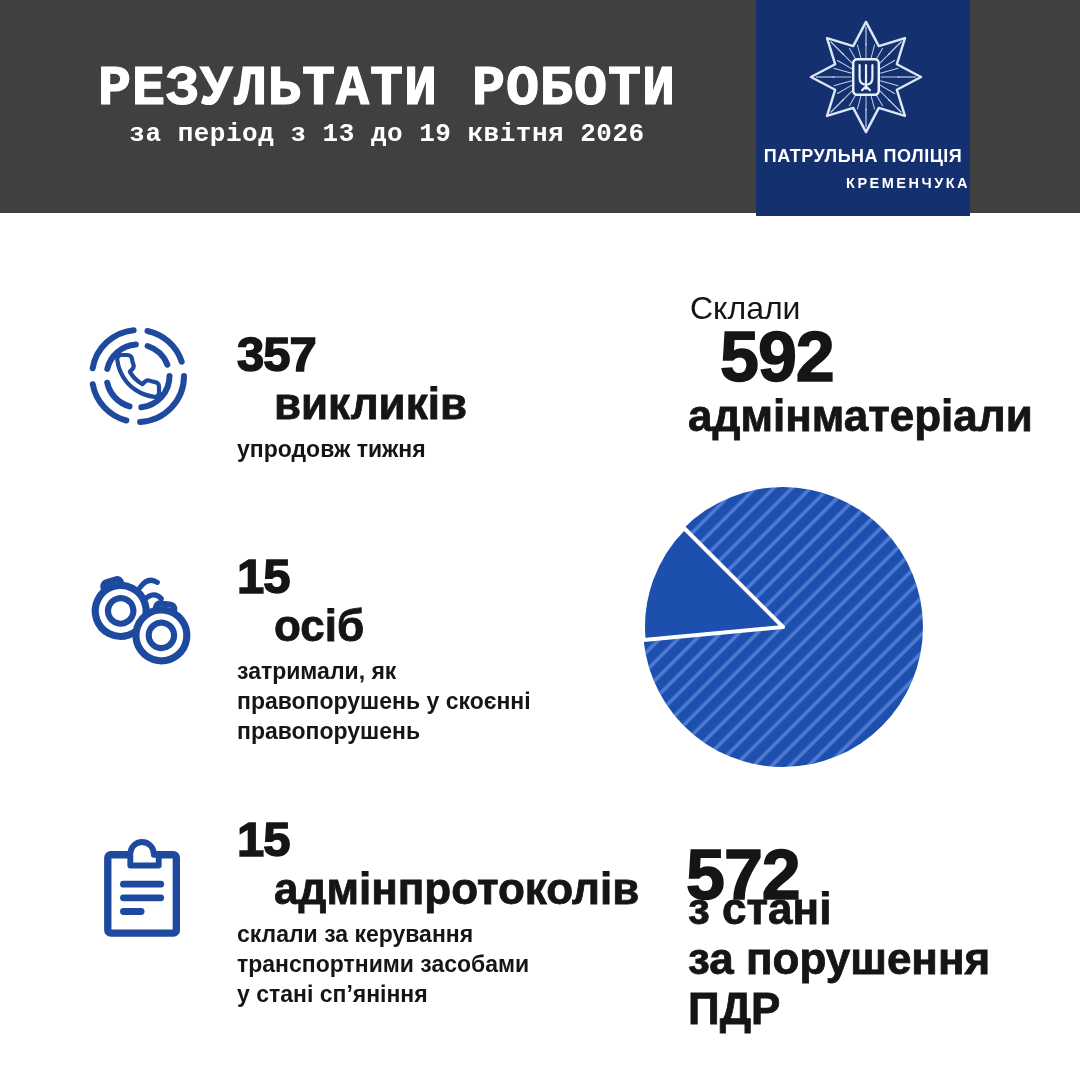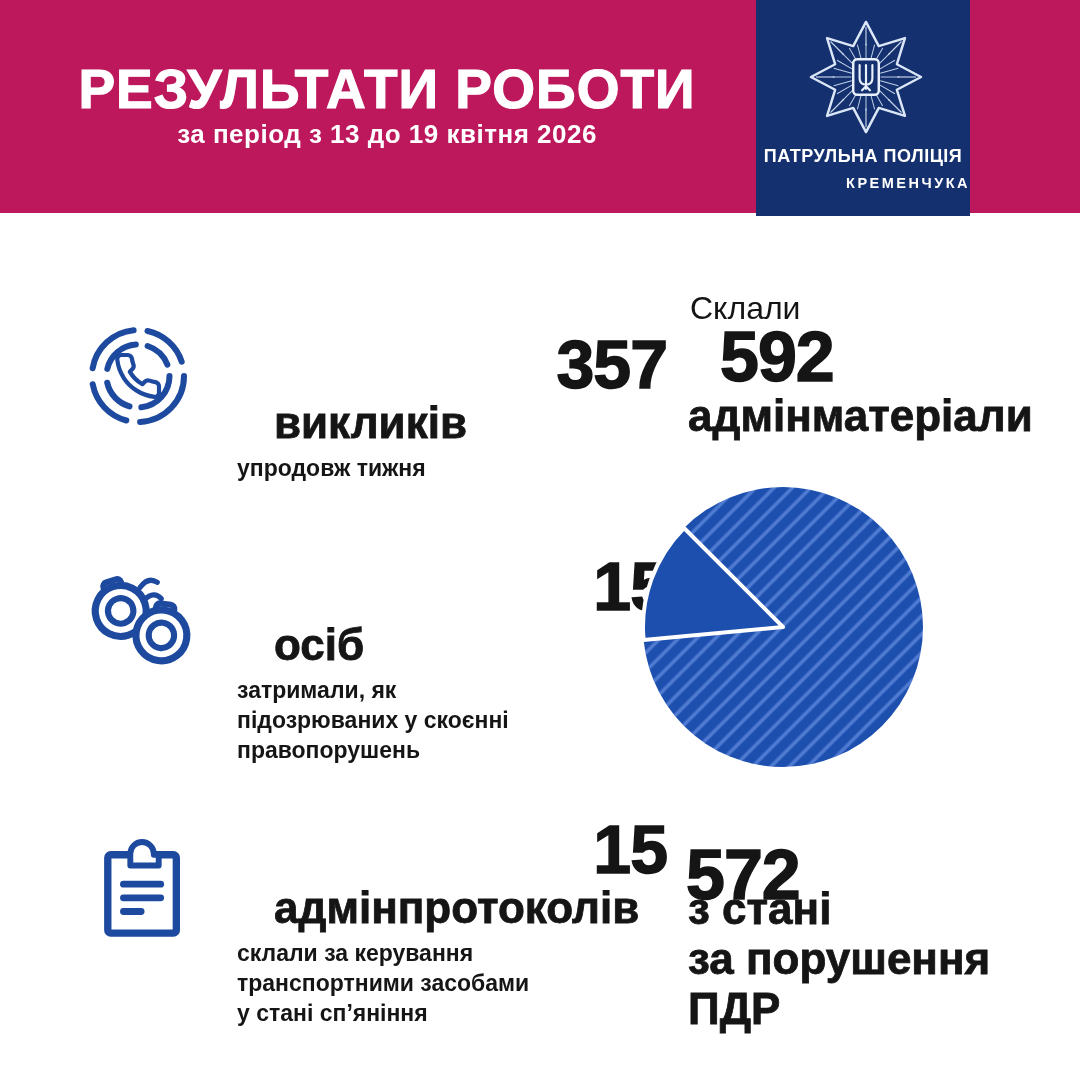--- a/index.html
+++ b/index.html
@@ -1,39 +1,39 @@
 <!DOCTYPE html>
 <html><head>
 <meta charset="utf-8">
 <style>
   html,body { margin:0; padding:0; background:#ffffff; }
   .canvas {
     position:relative; width:1080px; height:1080px; background:#ffffff;
     font-family:"Liberation Sans","DejaVu Sans",sans-serif; color:#151515; overflow:hidden;
   }
   
-  .band { position:absolute; left:0; top:0; width:1080px; height:213px; background:#be185d; }
+  .band { position:absolute; left:0; top:0; width:1080px; height:213px; background:#404040;font-family:Liberation Mono, monospace; }
   .title {
     position:absolute; left:10px; top:62px; width:754px; text-align:center;
     color:#fff; font-size:55px; font-weight:700; letter-spacing:1px; line-height:1;
     -webkit-text-stroke:1.2px #ffffff;
   }
   .subtitle {
     position:absolute; left:10px; top:121px; width:754px; text-align:center;
     color:#fff; font-size:26px; font-weight:700; letter-spacing:.5px; line-height:1;
   }
   .logo-box { position:absolute; left:756px; top:0; width:214px; height:216px; background:#14306e; }
   .badge { position:absolute; left:51px; top:18px; width:118px; height:118px; }
   .org1 { position:absolute; top:146px; left:0; width:100%; text-align:center;
           color:#fff; font-size:18px; font-weight:700; letter-spacing:.5px; }
   .org2 { position:absolute; top:175px; left:0; width:100%; text-align:right;
           color:#fff; font-size:14.5px; font-weight:700; letter-spacing:2.5px; }
   
   .stat { position:absolute; left:237px; width:430px; }
-  .stat-value { font-size:68px; font-weight:700; letter-spacing:-1px; line-height:1;text-align:right;
+  .stat-value { font-size:49px; font-weight:700; letter-spacing:-1px; line-height:1;
                 -webkit-text-stroke:1.5px #151515; }
   .stat-label { font-size:44px; font-weight:700; line-height:1.14;margin-left:37px; -webkit-text-stroke:.8px #151515; }
   .stat-desc  { font-size:23px; font-weight:700; line-height:1.3; margin-top:6px; }
   #stat1 { top:330px; } #stat2 { top:552px; } #stat3 { top:815px; }
   .icon { position:absolute; }
   #icon1 { left:88px;  top:326px; width:100px; height:100px; }
   #icon2 { left:82px;  top:564px; width:114px; height:102px; }
   #icon3 { left:98px;  top:838px; width:94px;  height:104px; }
   
   .pre-label   { position:absolute; left:690px; top:292px; font-size:32px; font-weight:400; line-height:1; }
@@ -138,21 +138,21 @@
         <circle cx="78" cy="70" r="25" stroke-width="7" fill="#fff"></circle>
         <circle cx="78" cy="70" r="12.5" stroke-width="6" fill="#fff"></circle>
       </g>
     </g>
   </svg>
   <div id="stat2" class="stat">
     <div class="stat-value">15</div>
     <div class="stat-label">осіб</div>
     <div class="stat-desc">
       <div>затримали, як</div>
-      <div>підозрюваних у скоєнні</div>
+      <div>правопорушень у скоєнні</div>
       <div>правопорушень</div>
     </div>
   </div>
 
   <svg id="icon3" class="icon" viewBox="0 0 96 104">
     <g stroke="#1d4a9f" fill="none" stroke-linecap="round" stroke-linejoin="round">
       <rect x="10" y="16" width="70" height="80" rx="3" stroke-width="7.5" fill="#ffffff"></rect>
       <path d="M33,27 V16 v-1 a12,12 0 0 1 24,0 v1 h5 v11 z" stroke-width="6" fill="#ffffff"></path>
       <line x1="26" y1="46" x2="64" y2="46" stroke-width="7"></line>
       <line x1="26" y1="60" x2="64" y2="60" stroke-width="7"></line>

